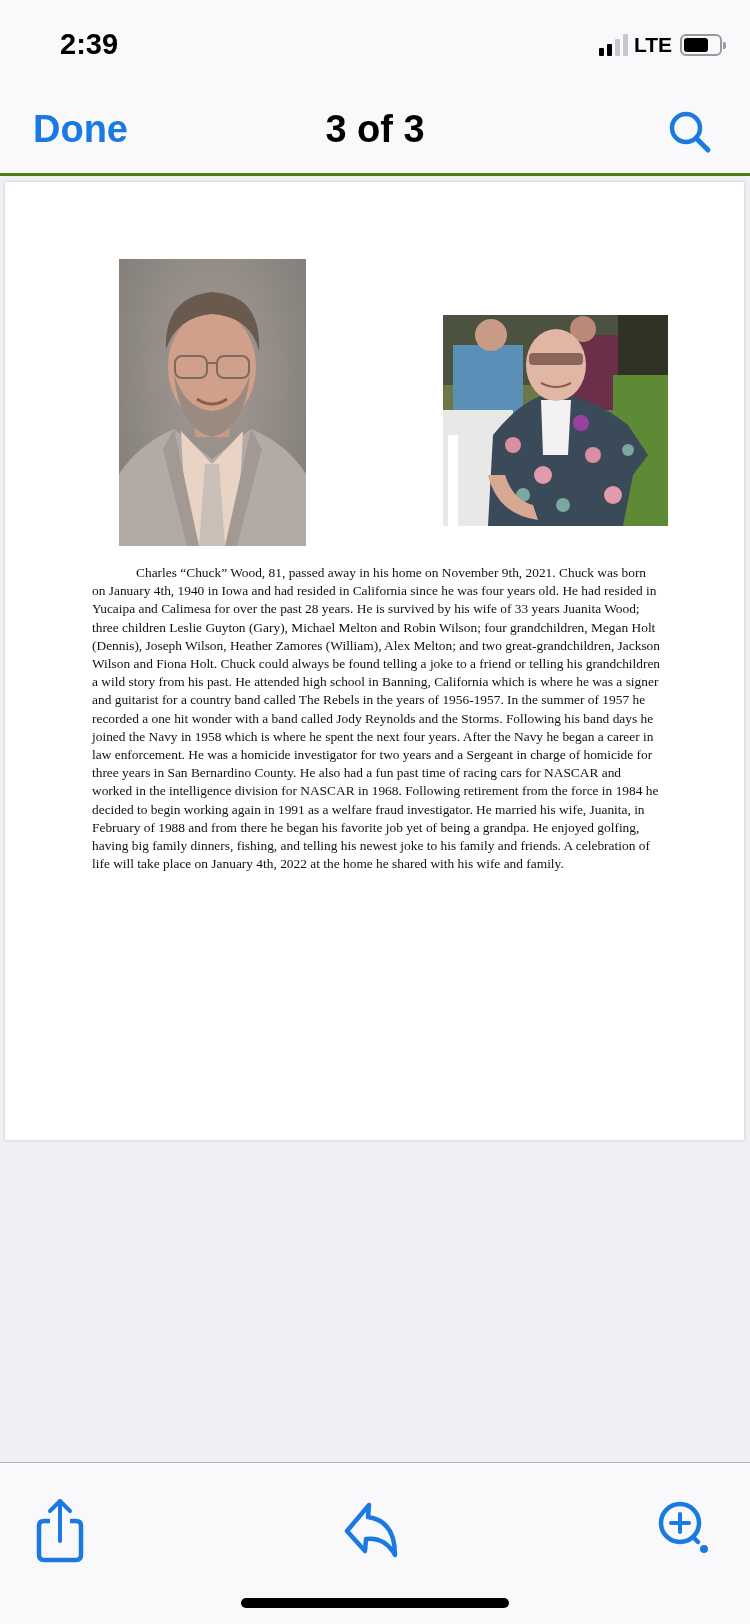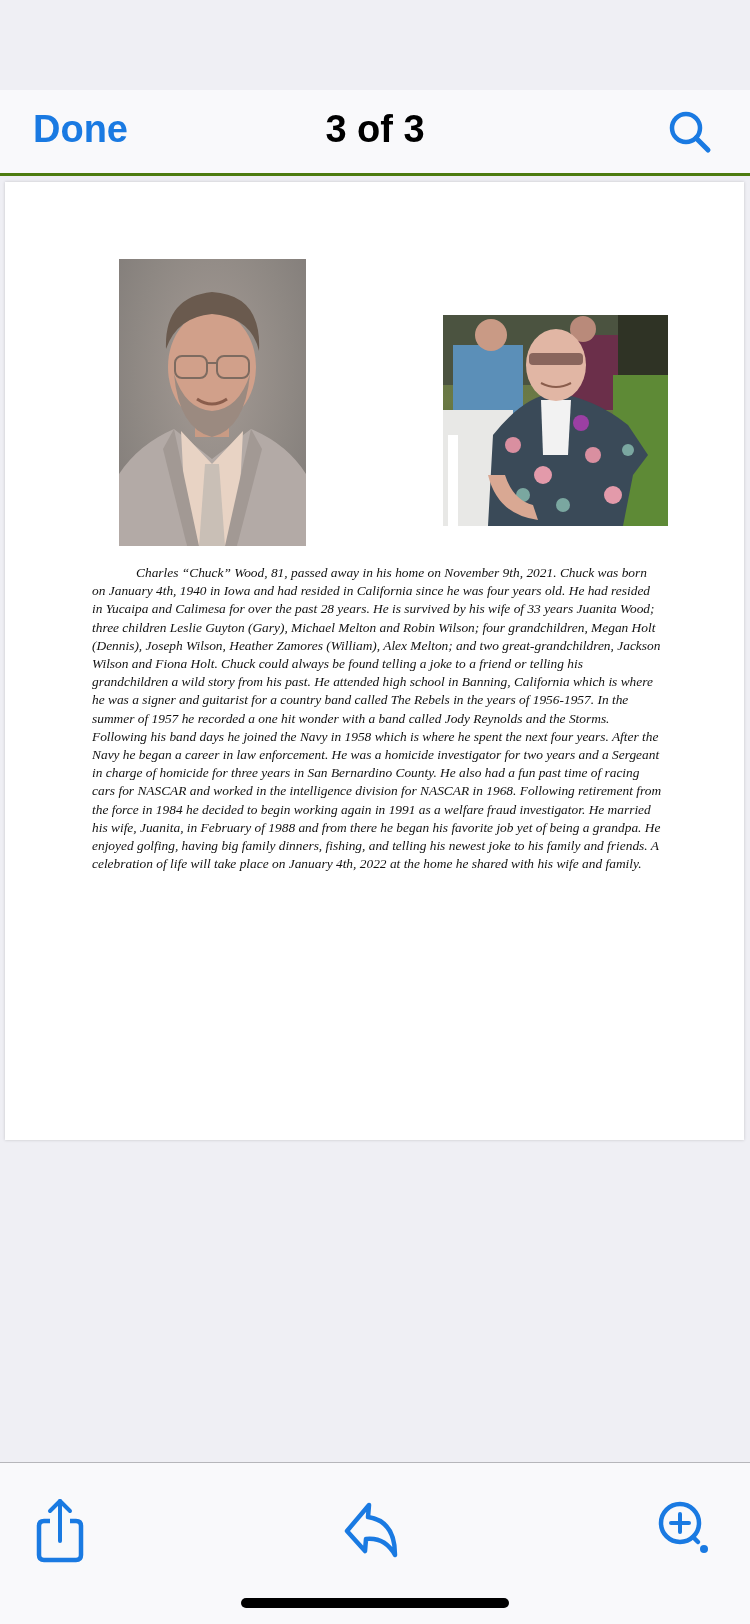--- a/index.html
+++ b/index.html
@@ -56,21 +56,20 @@
     }
     .search-button {
       position: absolute; right: 36px; top: 18px; width: 48px; height: 48px;
       background: none; border: none; cursor: pointer;
     }
 
     
     .doc-viewport {
       position: absolute; left: 0; top: 177px; width: 610px; height: 1285px;
       background: #efeff4;
-      font-style: italic;
     }
     .page {
       position: absolute; left: 5px; top: 5px; width: 739px; height: 958px;
       background: #ffffff;
       box-shadow: 0 0 3px rgba(0,0,0,0.18);
     }
     .photo {
       position: absolute; overflow: hidden;
     }
     .photo-portrait {
@@ -104,20 +103,36 @@
     .home-indicator {
       position: absolute; left: 241px; top: 1598px; width: 268px; height: 10px;
       background: #000; border-radius: 5px;
     }
   </style>
 </head>
 <body>
 
 <div class="screen">
 
+  <div class="status-bar">
+    <div class="status-time">2:39</div>
+    <div class="status-right">
+      <div class="signal">
+        <div class="bar" style="height:8px"></div>
+        <div class="bar" style="height:12px"></div>
+        <div class="bar off" style="height:17px"></div>
+        <div class="bar off" style="height:22px"></div>
+      </div>
+      <span class="lte">LTE</span>
+      <div class="battery">
+        <div class="fill"></div>
+        <div class="nub"></div>
+      </div>
+    </div>
+  </div>
 
   <div class="nav-bar">
     <button class="done-button">Done</button>
     <div class="nav-title">3 of 3</div>
     <button class="search-button">
       <svg width="48" height="48" viewBox="0 0 48 48">
         <circle cx="20" cy="20" r="14" fill="none" stroke="#1a7ae2" stroke-width="4.5"></circle>
         <line x1="30" y1="30" x2="42" y2="42" stroke="#1a7ae2" stroke-width="5" stroke-linecap="round"></line>
       </svg>
     </button>

